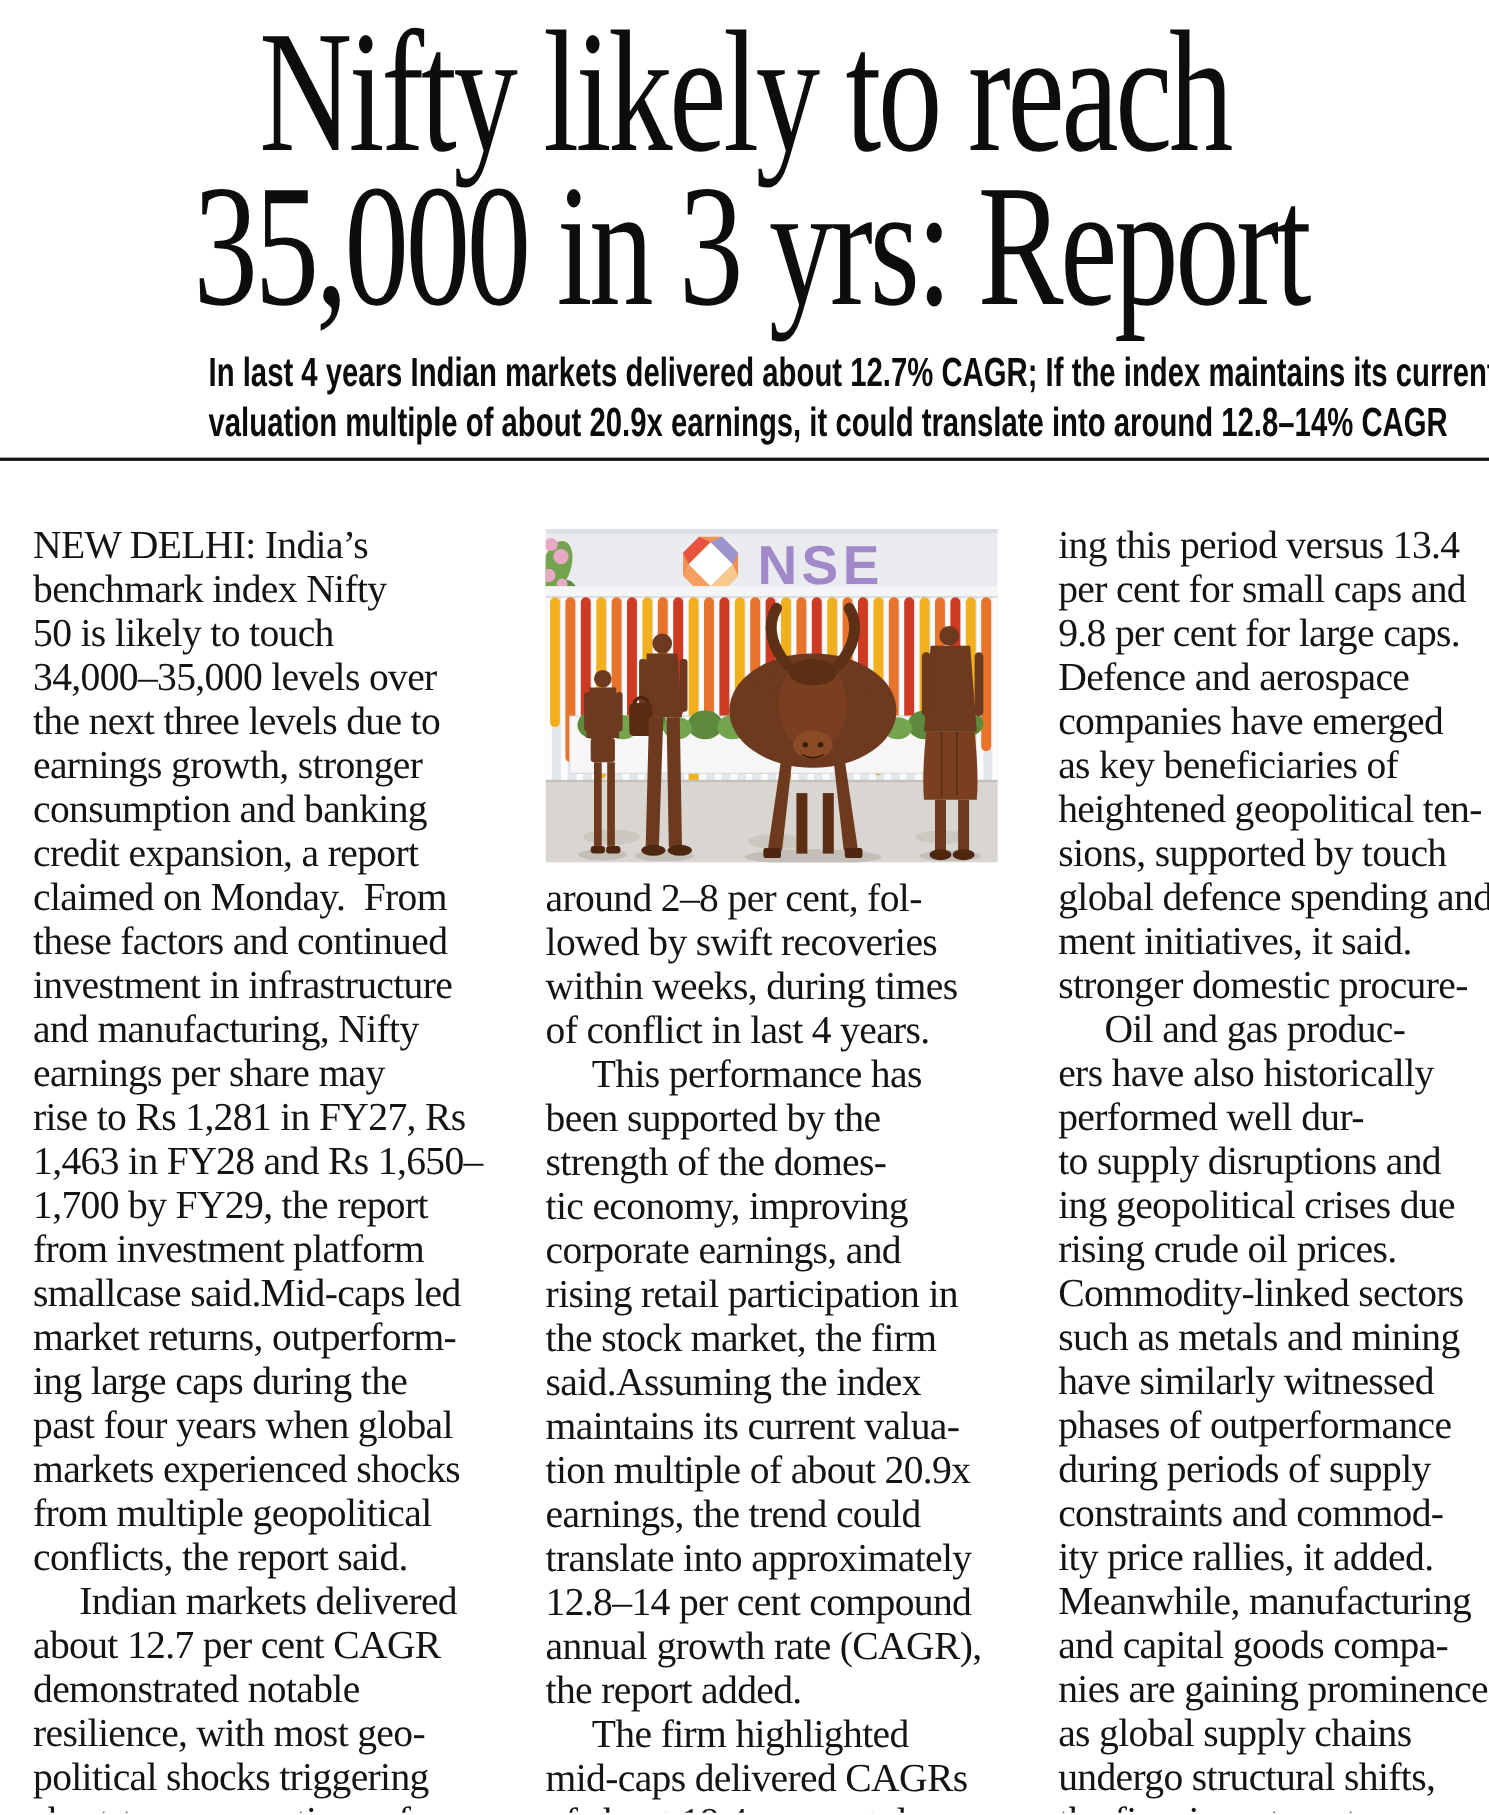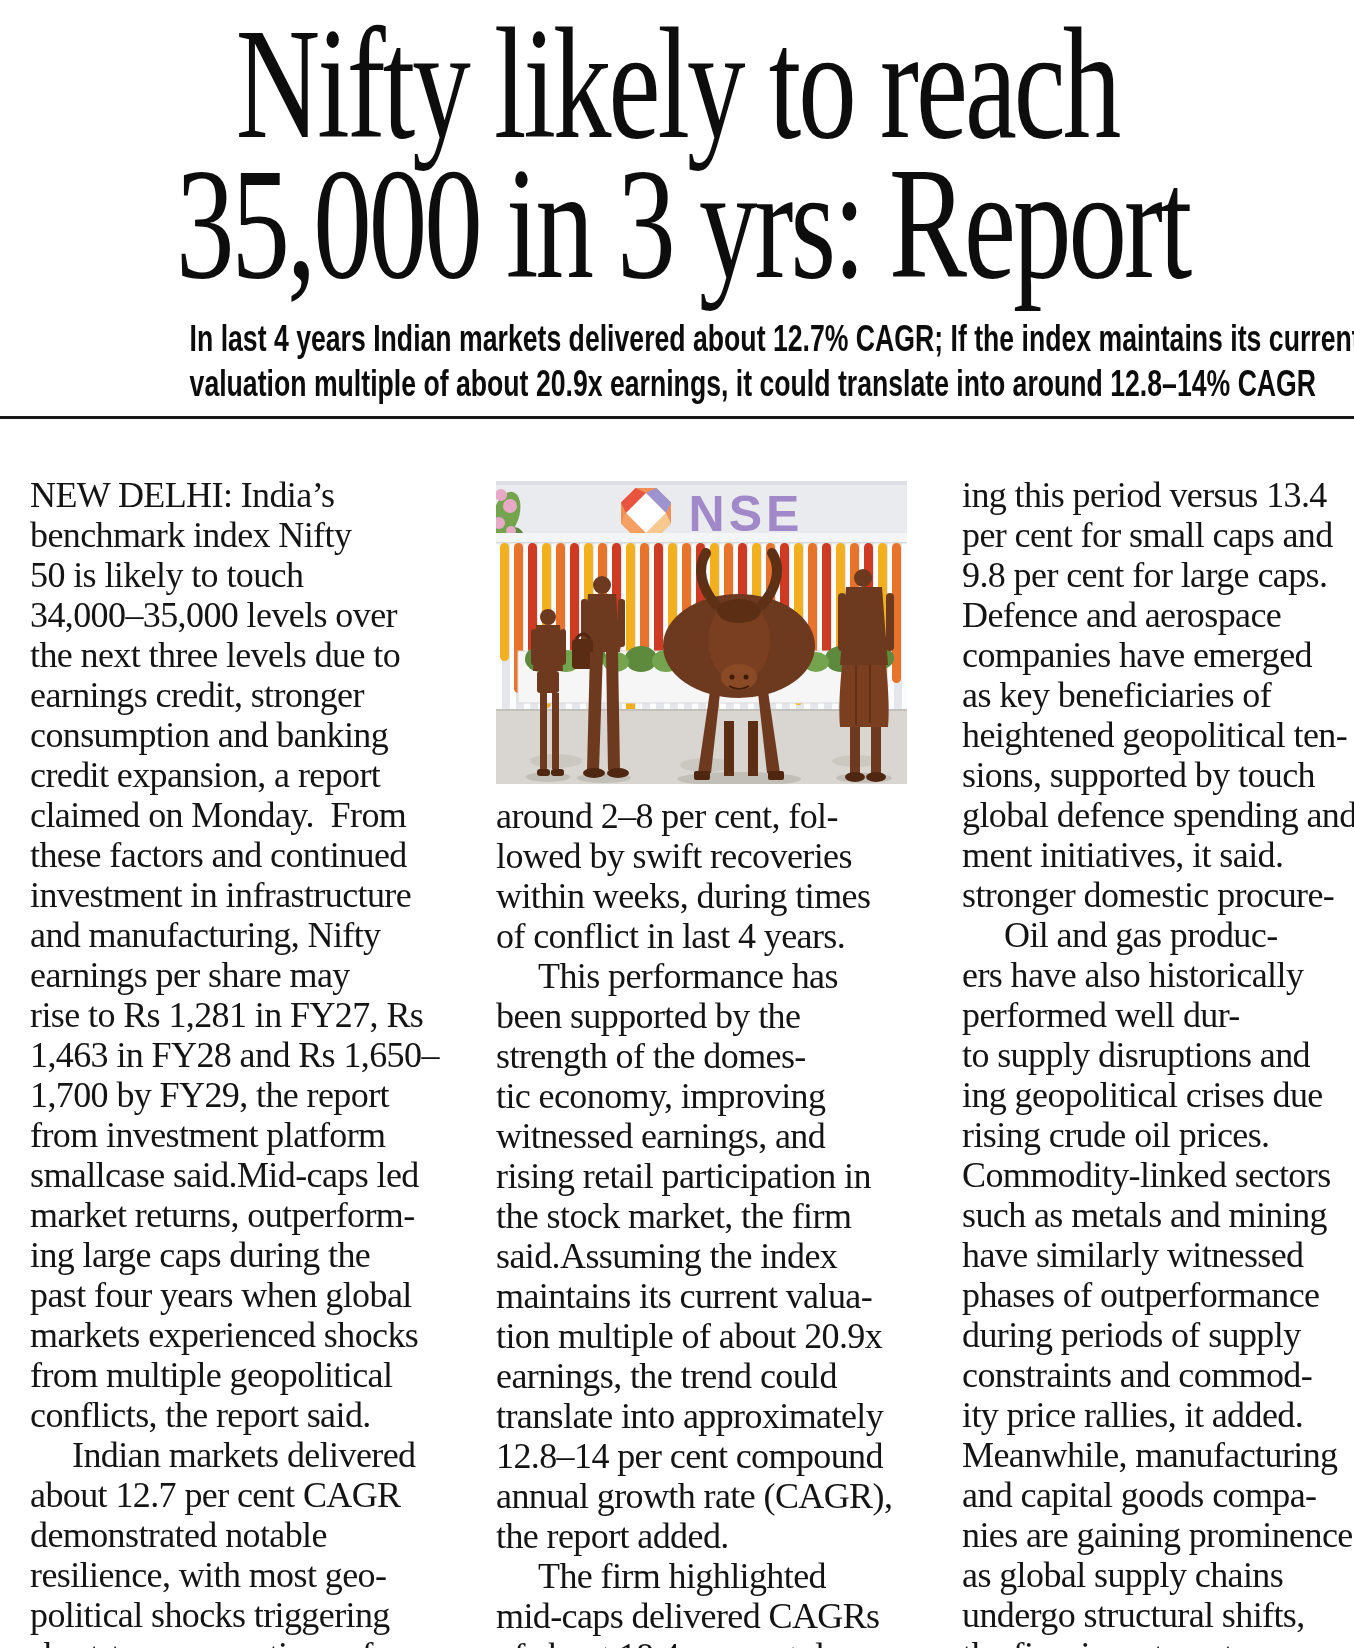--- a/index.html
+++ b/index.html
@@ -47,21 +47,21 @@
   </div>
 
   <div class="rule"></div>
 
   <div class="col col1">
       <div class="line">NEW DELHI: India’s</div>
       <div class="line">benchmark index Nifty</div>
       <div class="line">50 is likely to touch</div>
       <div class="line">34,000–35,000 levels over</div>
       <div class="line">the next three levels due to</div>
-      <div class="line">earnings credit, stronger</div>
+      <div class="line">earnings growth, stronger</div>
       <div class="line">consumption and banking</div>
       <div class="line">credit expansion, a report</div>
       <div class="line">claimed on Monday.  From</div>
       <div class="line">these factors and continued</div>
       <div class="line">investment in infrastructure</div>
       <div class="line">and manufacturing, Nifty</div>
       <div class="line">earnings per share may</div>
       <div class="line">rise to Rs 1,281 in FY27, Rs</div>
       <div class="line">1,463 in FY28 and Rs 1,650–</div>
       <div class="line">1,700 by FY29, the report</div>
@@ -288,21 +288,21 @@
 
     <div>
         <div class="line">around 2–8 per cent, fol-</div>
         <div class="line">lowed by swift recoveries</div>
         <div class="line">within weeks, during times</div>
         <div class="line">of conflict in last 4 years.</div>
         <div class="line indent">This performance has</div>
         <div class="line">been supported by the</div>
         <div class="line">strength of the domes-</div>
         <div class="line">tic economy, improving</div>
-        <div class="line">witnessed earnings, and</div>
+        <div class="line">corporate earnings, and</div>
         <div class="line">rising retail participation in</div>
         <div class="line">the stock market, the firm</div>
         <div class="line">said.Assuming the index</div>
         <div class="line">maintains its current valua-</div>
         <div class="line">tion multiple of about 20.9x</div>
         <div class="line">earnings, the trend could</div>
         <div class="line">translate into approximately</div>
         <div class="line">12.8–14 per cent compound</div>
         <div class="line">annual growth rate (CAGR),</div>
         <div class="line">the report added.</div>

